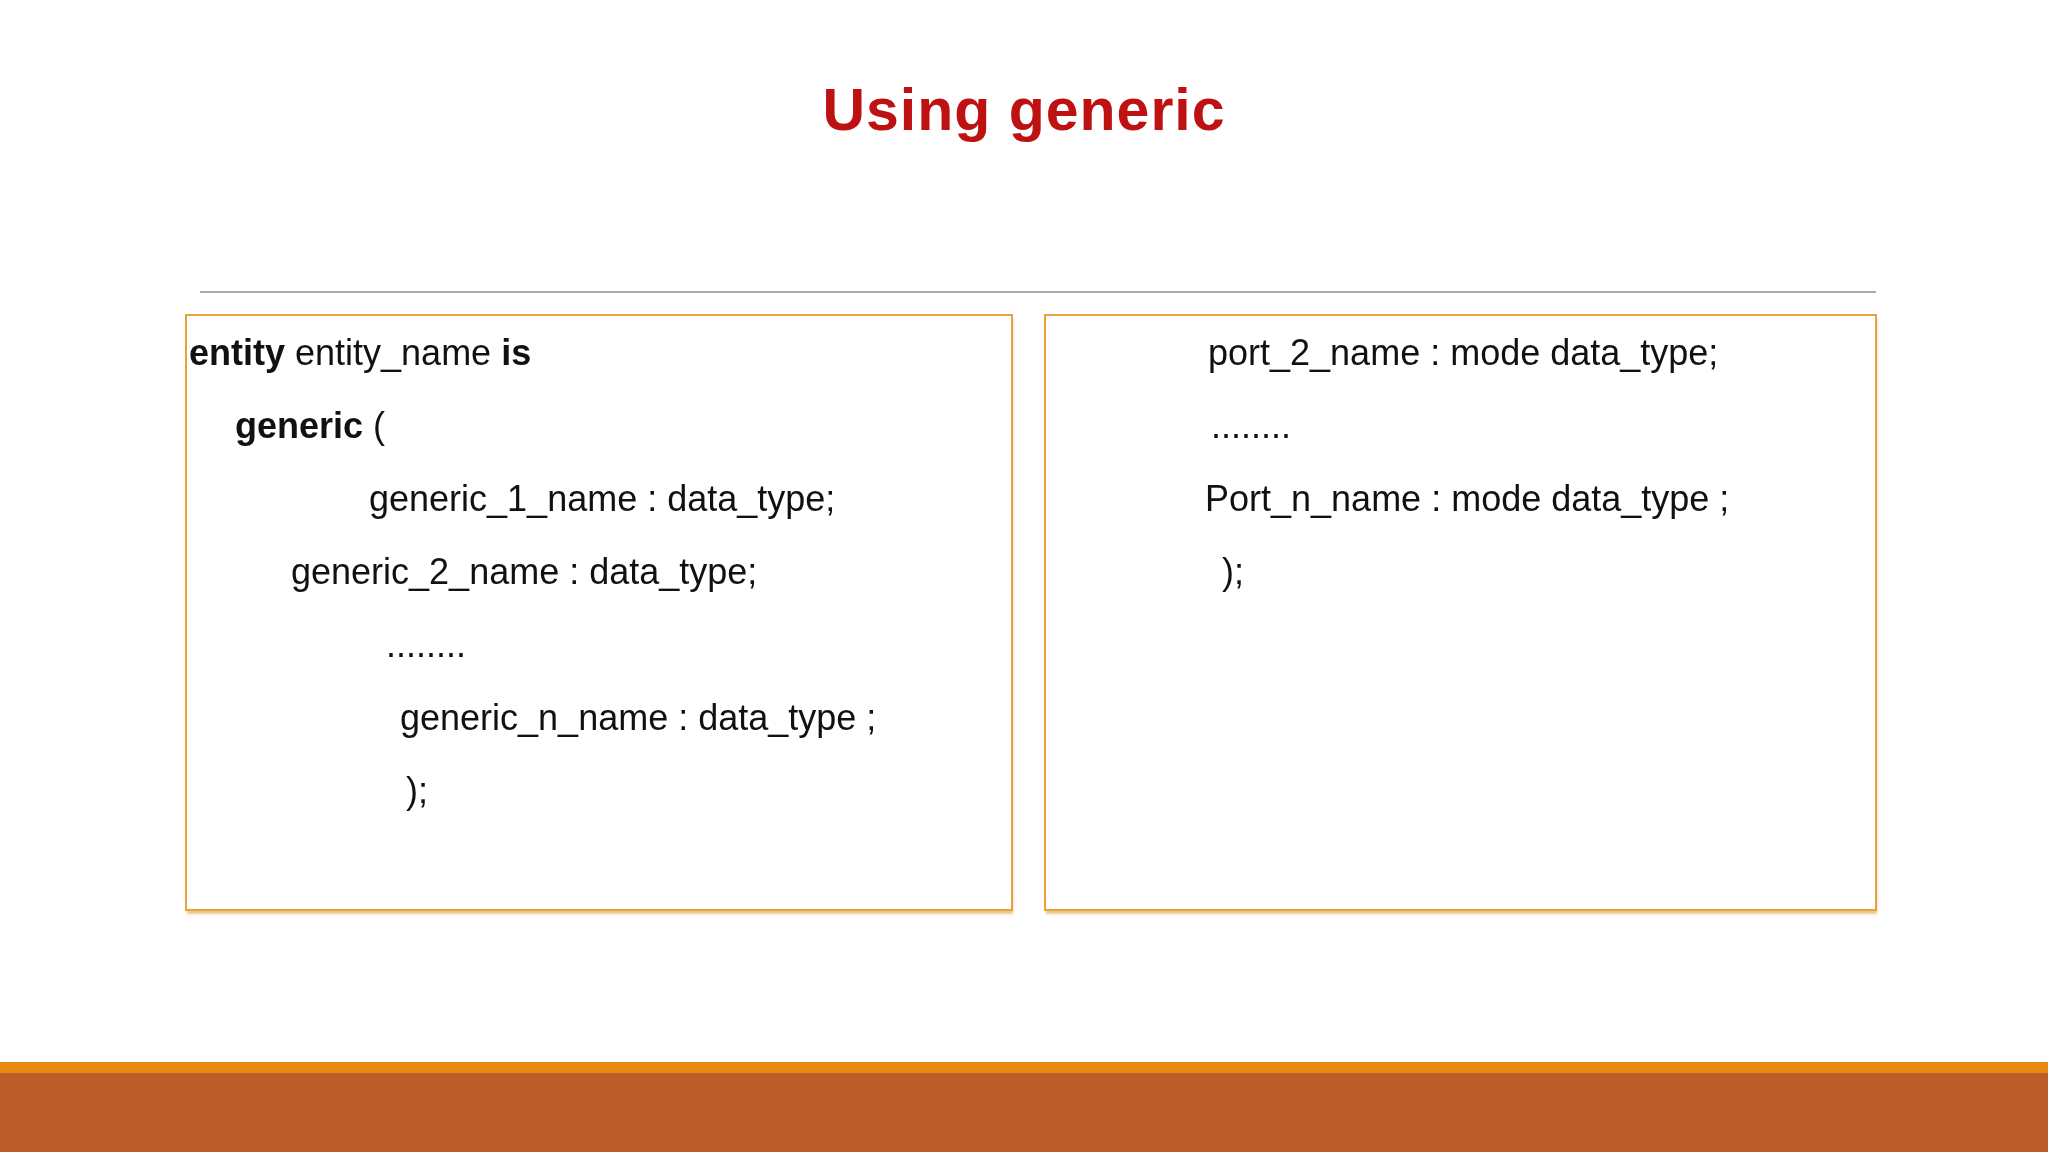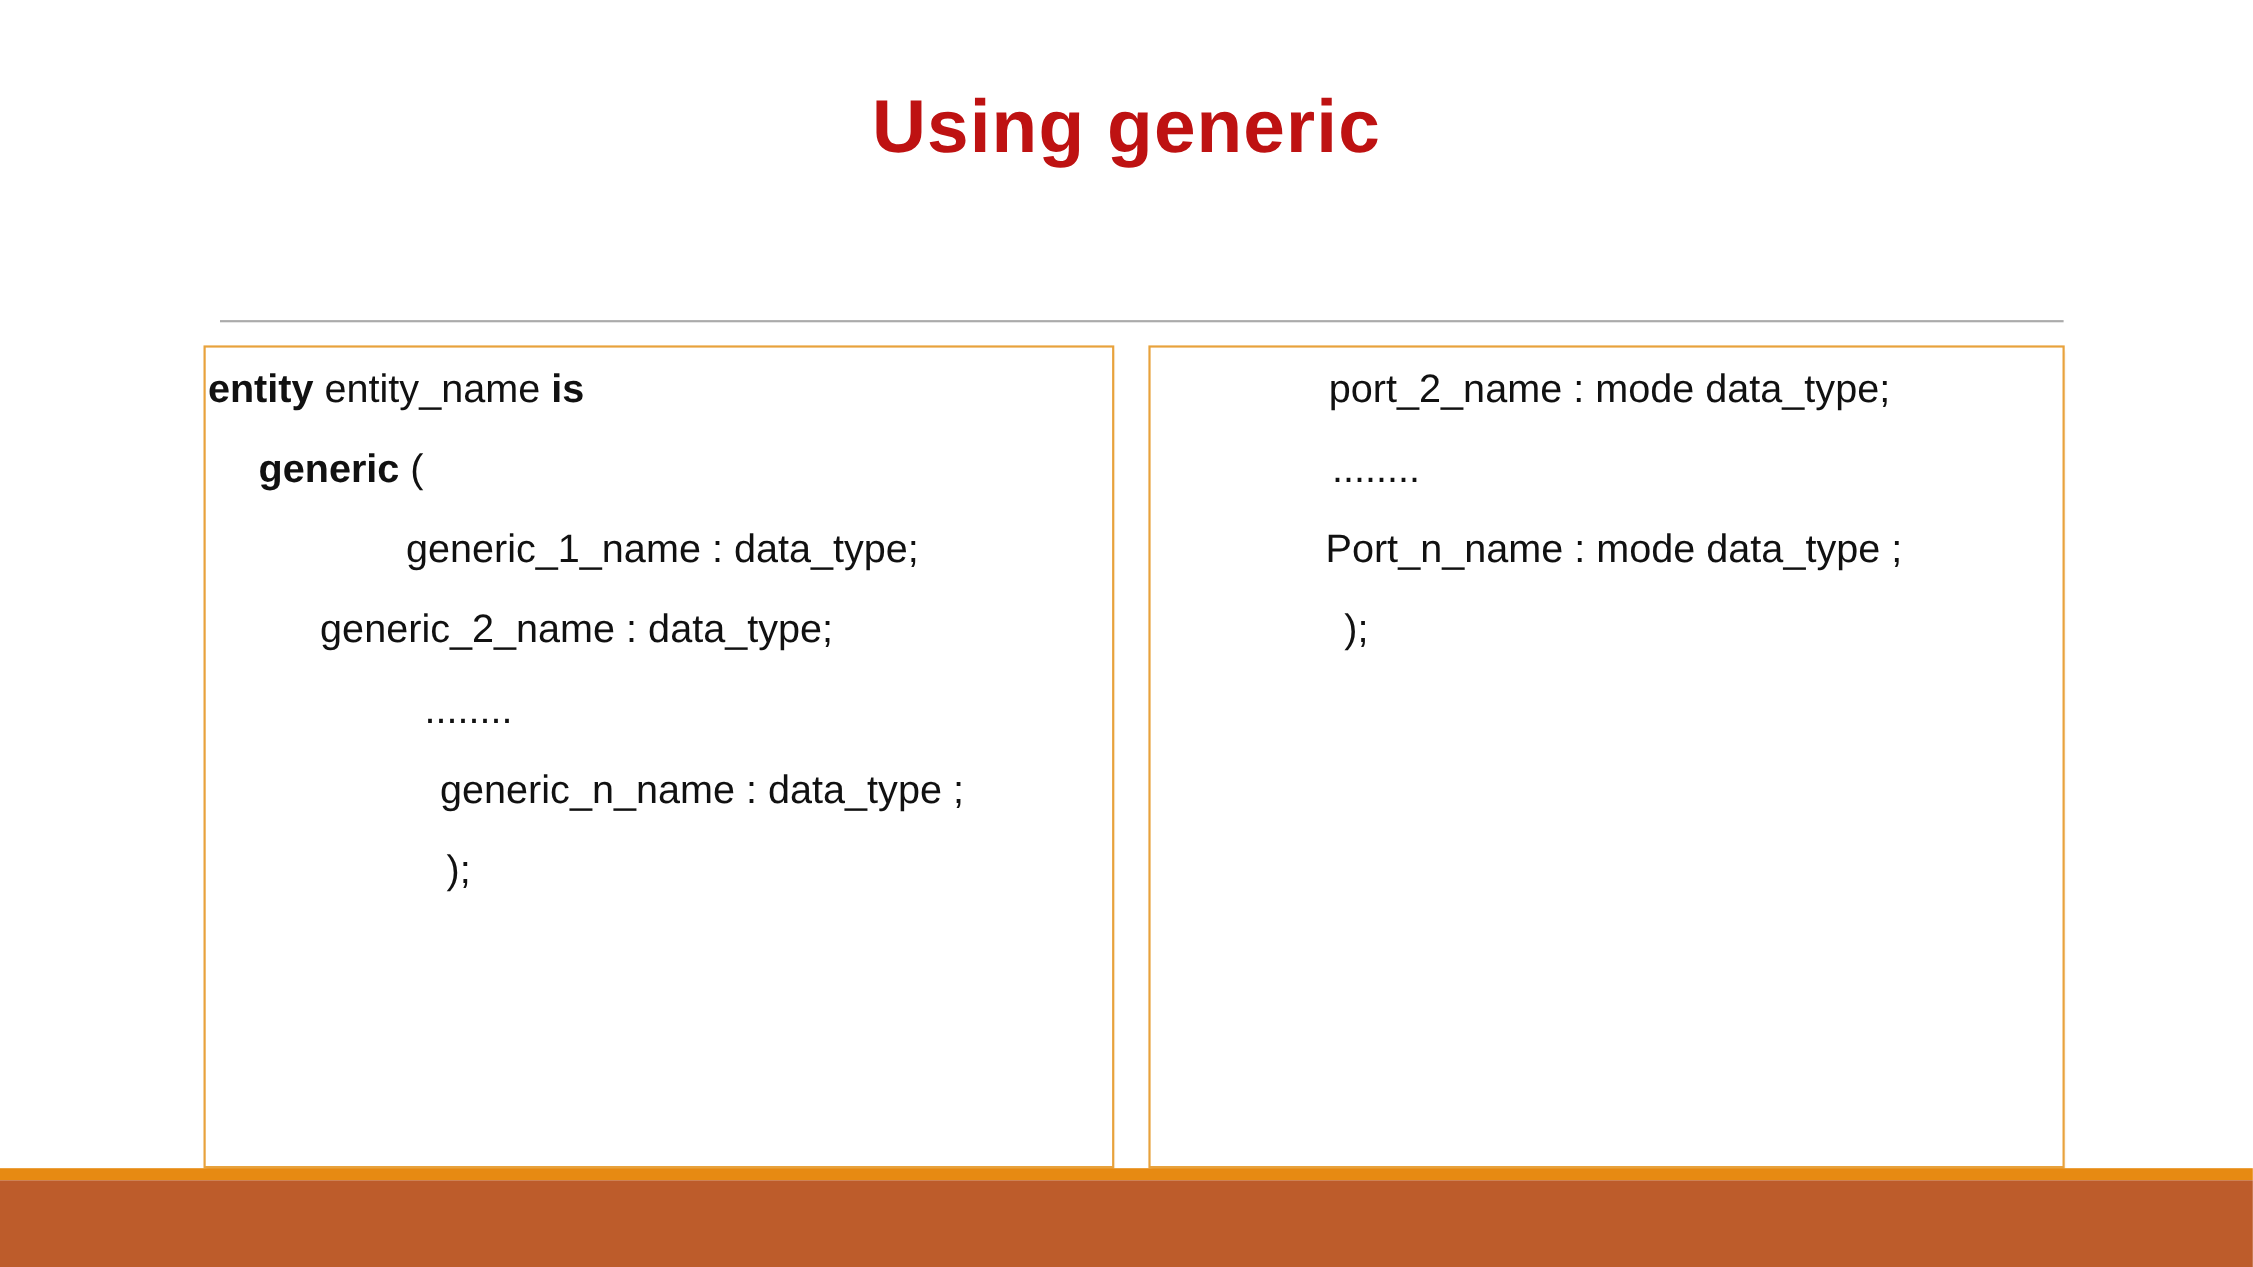--- a/index.html
+++ b/index.html
@@ -13,36 +13,36 @@
     position: relative;
     overflow: hidden;
     font-family: "Liberation Sans", "DejaVu Sans", sans-serif;
   }
   .slide-title {
     position: absolute;
     top: 78px;
     left: 0;
     width: 2048px;
     text-align: center;
-    font-size: 68px;
+    font-size: 59px;
     font-weight: bold;
     line-height: 1.1;
     letter-spacing: 1px;
   }
   .divider {
     position: absolute;
     left: 200px;
     top: 291px;
     width: 1676px;
     height: 2px;
   }
   .code-box {
     position: absolute;
     top: 314px;
-    height: 748px;
+    height: 597px;
     border: 2px solid;
     box-sizing: border-box;
     background: #ffffff;
     box-shadow: 1px 4px 2px -1px rgba(224, 150, 45, 0.55);
     color: #111111;
   }
   .code-box.left  { left: 185px;  width: 828px; }
   .code-box.right { left: 1044px; width: 833px; }
   .code-line {
     font-size: 36px;

